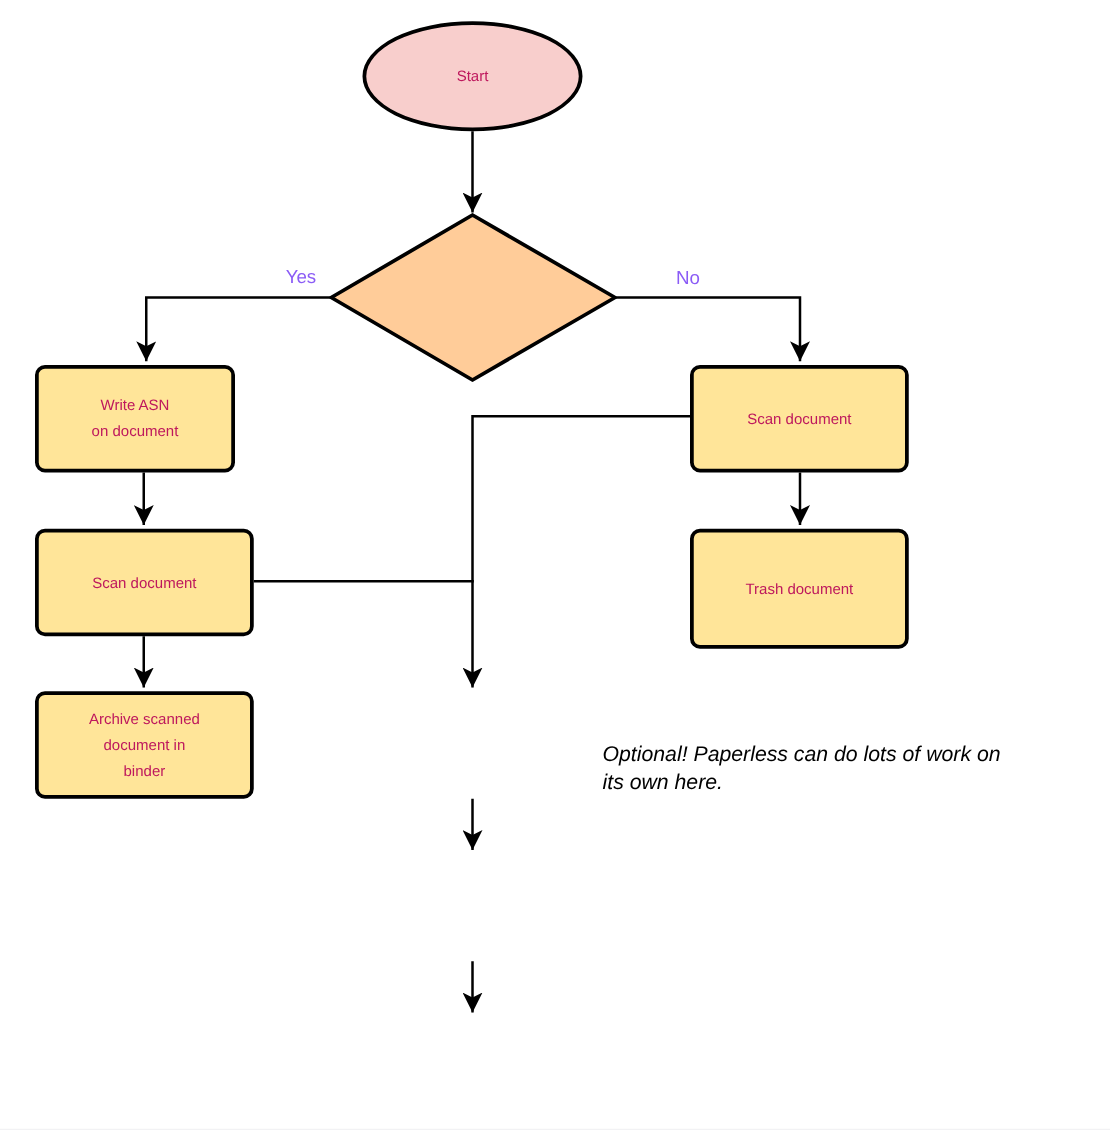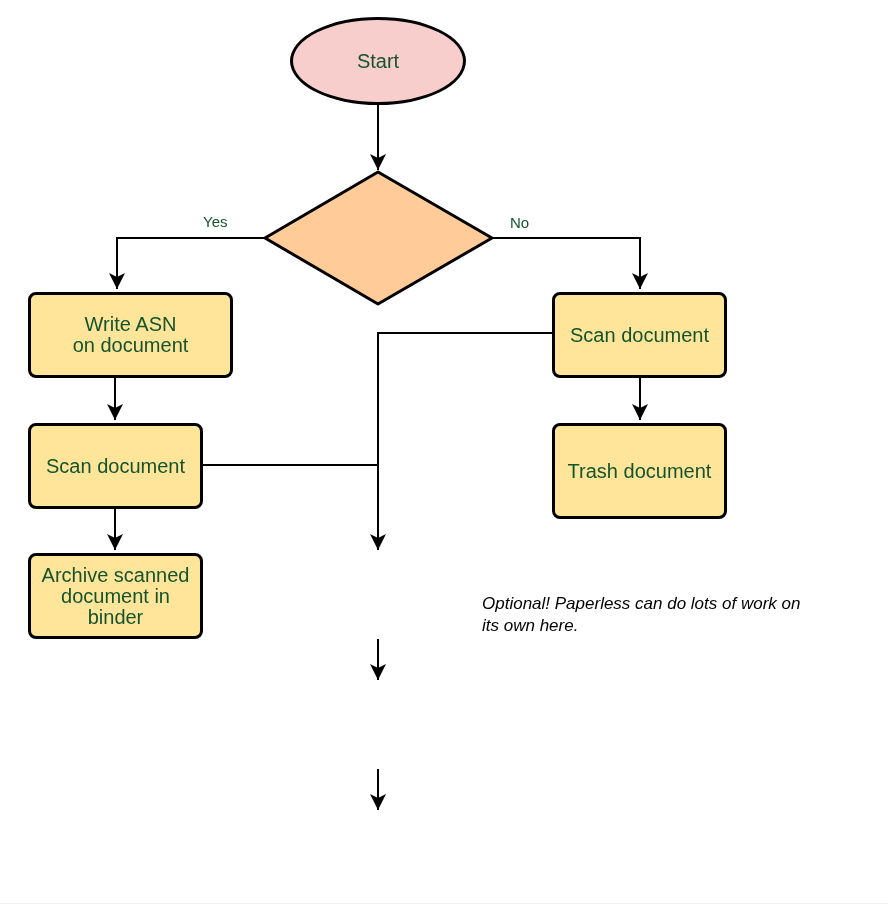--- a/index.html
+++ b/index.html
@@ -31,45 +31,45 @@
     stroke-width: 3;
     stroke-linejoin: round;
   }
   .node {
     position: absolute;
     box-sizing: border-box;
     display: flex;
     align-items: center;
     justify-content: center;
     text-align: center;
-    font-size: 20px;
+    font-size: 12px;
     line-height: 21px;
-    color: #14532d;
+    color: #be185d;
     white-space: pre-line;
   }
   .box {
     background: var(--process-fill, #ffe599);
     border: 3px solid var(--stroke, #000000);
     border-radius: 8px;
   }
   .terminal {
     background: var(--terminal-fill, #f8cecc);
     border: 3px solid var(--stroke, #000000);
     border-radius: 50%;
   }
   .diamond-label {
     background: transparent;
   }
   .edge-label {
     position: absolute;
     width: 50px;
-    text-align: left;
+    text-align: right;
     font-size: 15px;
     line-height: 18px;
-    color: #14532d;
+    color: #8b5cf6;
   }
   .note {
     position: absolute;
     left: 482px;
     top: 593px;
     width: 420px;
     font-size: 17px;
     line-height: 22px;
     font-style: italic;
     color: #000000;
@@ -121,21 +121,21 @@
 
   <div class="node terminal" style="left:290px;top:17px;width:176px;height:88px">
     <span>Start</span>
   </div>
 
 
   <div class="edge-label" style="left:203px;top:213px">Yes</div>
 
   <div class="edge-label" style="left:510px;top:214px">No</div>
 
-  <div class="node box" style="left:28px;top:292px;width:205px;height:86px">
+  <div class="node box" style="left:28px;top:292px;width:160px;height:86px">
     <span>Write ASN
 on document</span>
   </div>
 
   <div class="node box" style="left:28px;top:423px;width:175px;height:86px">
     <span>Scan document</span>
   </div>
 
   <div class="node box" style="left:28px;top:553px;width:175px;height:86px">
     <span>Archive scanned

